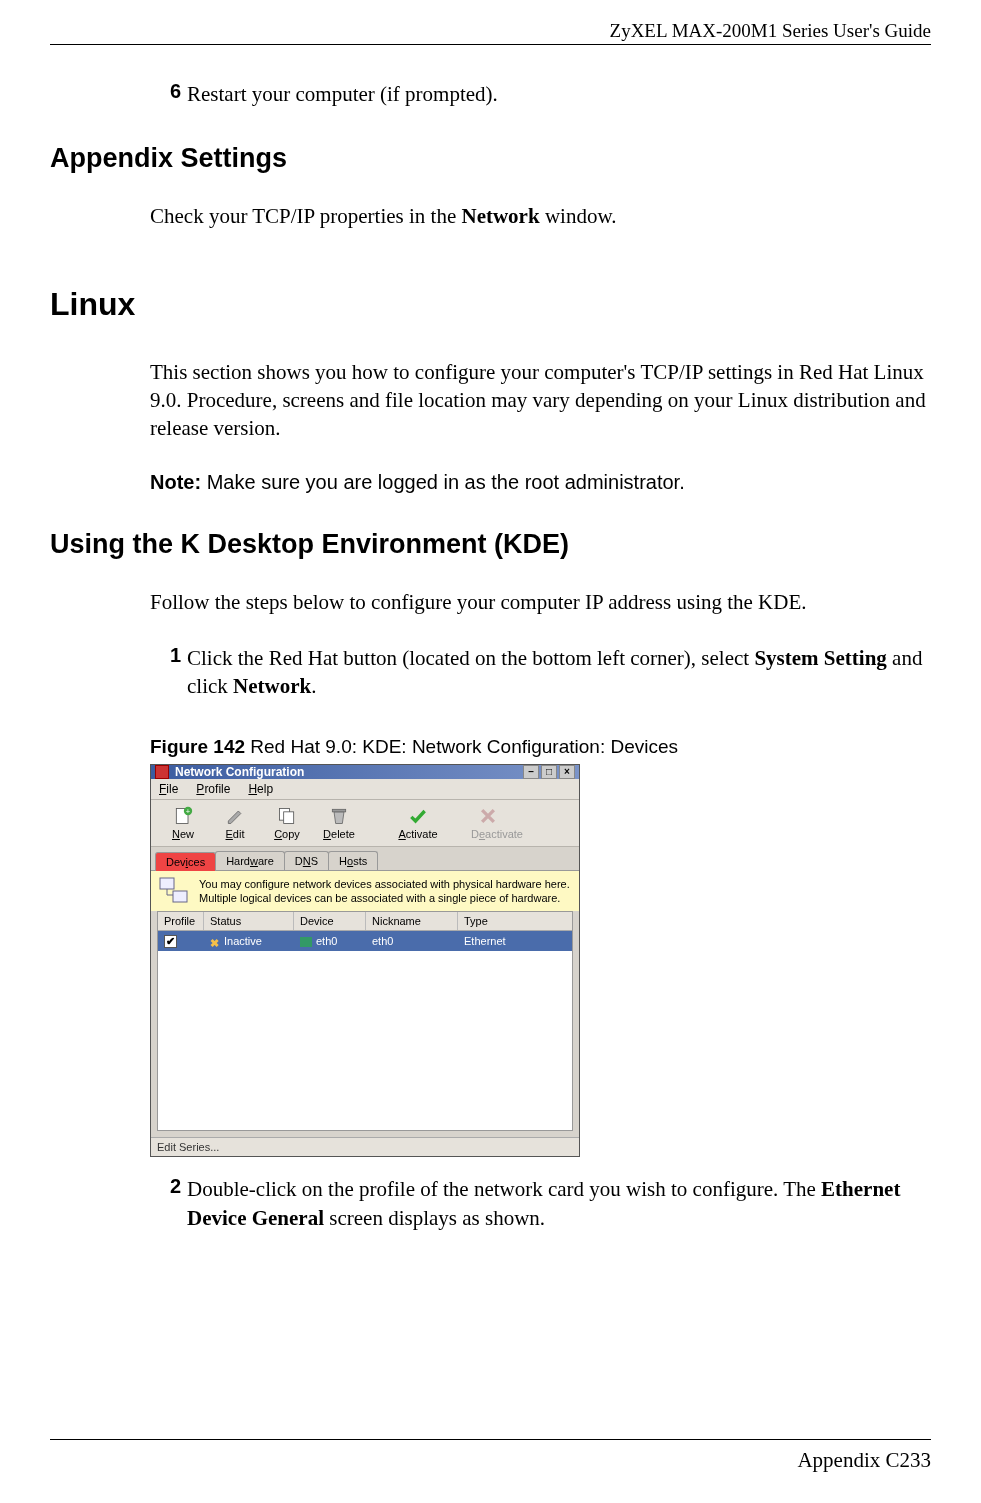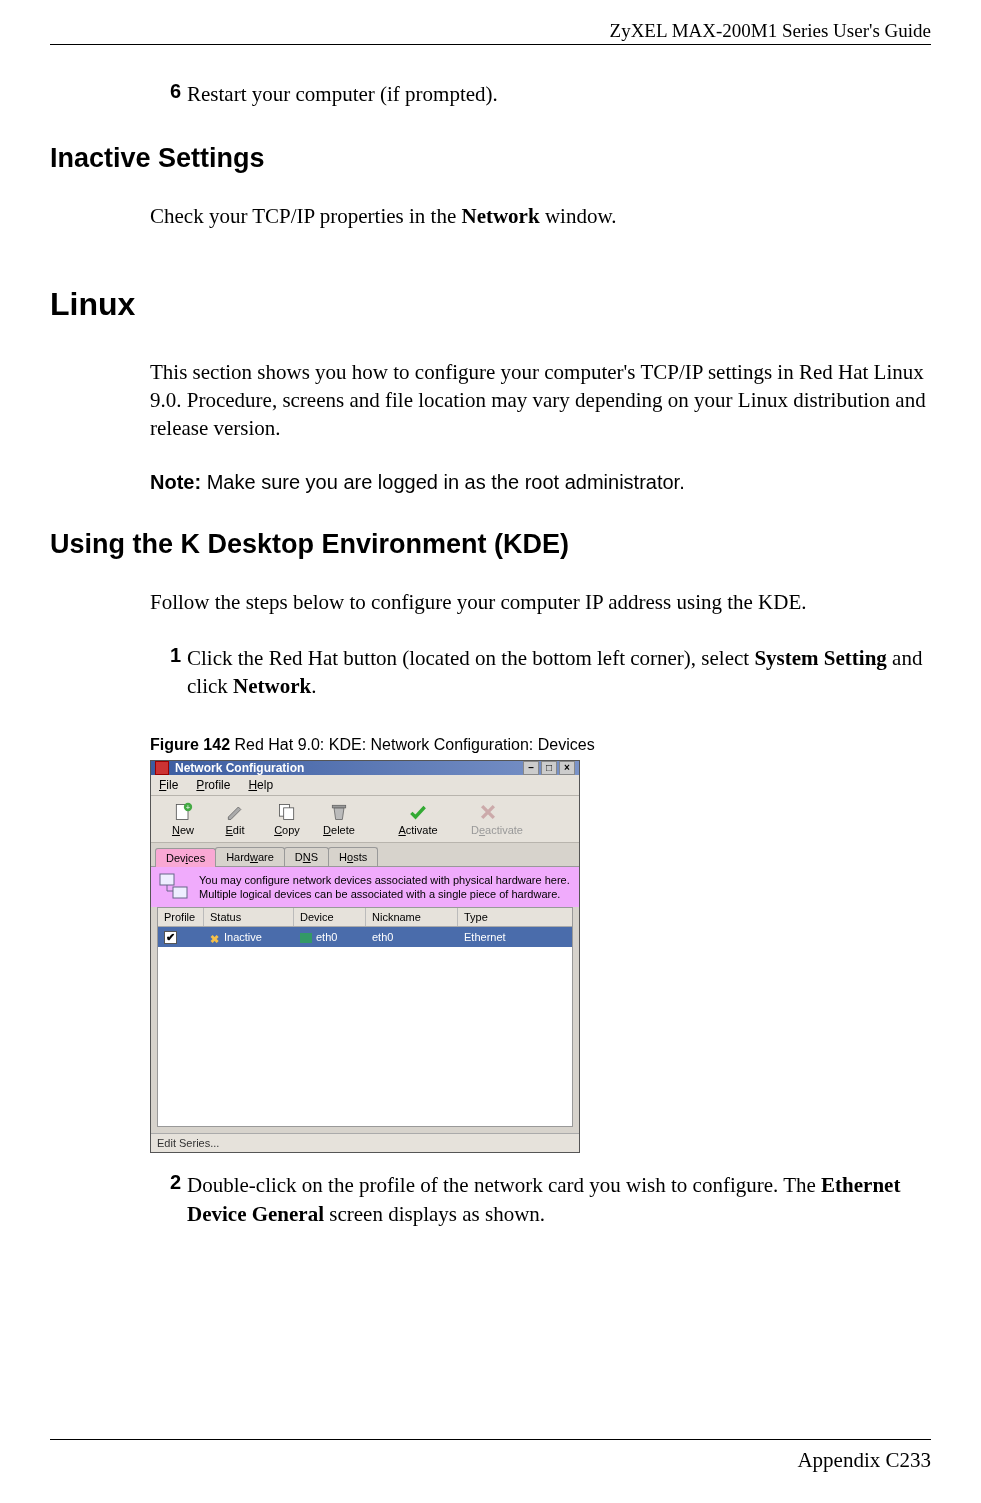--- a/index.html
+++ b/index.html
@@ -63,21 +63,21 @@
     }
     .note-line {
       font-family: Arial, Helvetica, sans-serif;
       font-size: 20px;
       margin-left: 100px;
       margin-bottom: 35px;
     }
     .note-bold { font-weight: bold; }
     .fig-caption {
       font-family: Arial, Helvetica, sans-serif;
-      font-size: 16px;
+      font-size: 19px;
       margin-left: 100px;
       margin-bottom: 6px;
       margin-top: 8px;
     }
     .fig-bold { font-weight: bold; }
     .inline-bold { font-weight: bold; }
 
     
     .kde-window {
       margin-left: 100px;
@@ -151,29 +151,29 @@
     .kde-tab {
       padding: 3px 10px;
       border: 1px solid #999;
       border-bottom: none;
       background: #d7d3cc;
       font-size: 11px;
       margin-right: -1px;
       border-radius: 3px 3px 0 0;
     }
     .kde-tab.active {
-      background: #f9a8d4;
+      background: #ef4444;
       position: relative;
       top: 1px;
       font-weight: normal;
     }
     .kde-desc-row {
       display: flex;
       padding: 6px 8px;
-      background: #f0abfc;
+      background: #fef9c3;
       gap: 8px;
       align-items: flex-start;
       font-size: 11px;
       line-height: 1.3;
     }
     .kde-desc-icon {
       width: 32px; height: 28px;
       flex-shrink: 0;
     }
     .kde-table {
@@ -272,21 +272,21 @@
 <div class="header-right">ZyXEL MAX-200M1 Series User's Guide</div>
 <div class="top-rule"></div>
 
 <div class="content">
 
   <div class="step">
     <div class="step-num">6</div>
     <div class="step-text">Restart your computer (if prompted).</div>
   </div>
 
-  <h2 class="section">Inactive Settings</h2>
+  <h2 class="section">Appendix Settings</h2>
 
   <p class="body-text">
     <span>Check your TCP/IP properties in the </span><span class="inline-bold">Network</span><span> window.</span>
   </p>
 
   <h2 class="major">Linux</h2>
 
   <p class="body-text">This section shows you how to configure your computer's TCP/IP settings in Red Hat Linux 9.0. Procedure, screens and file location may vary depending on your Linux distribution and release version.</p>
 
   <p class="note-line">

